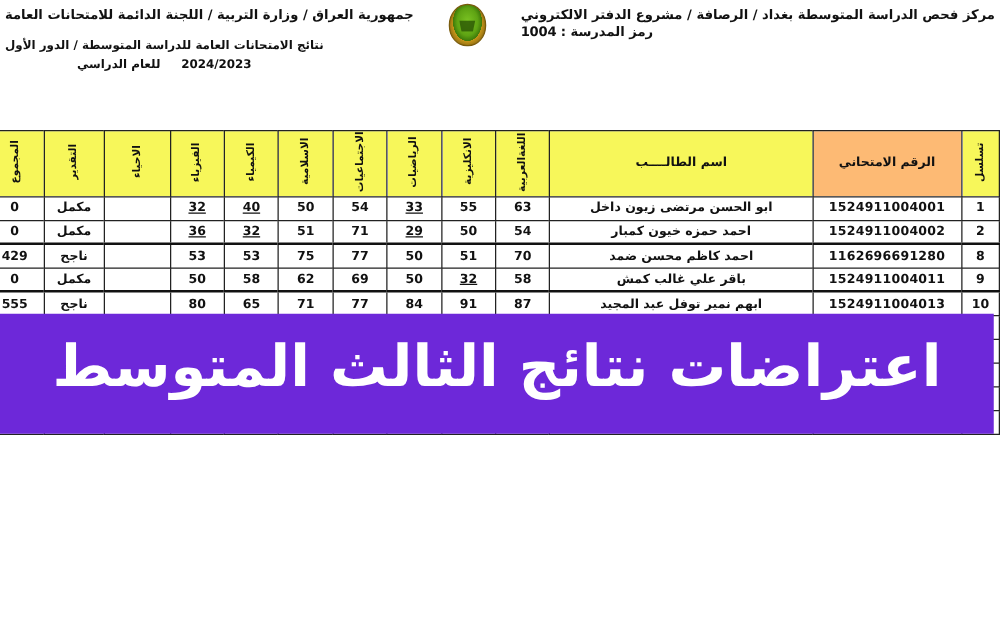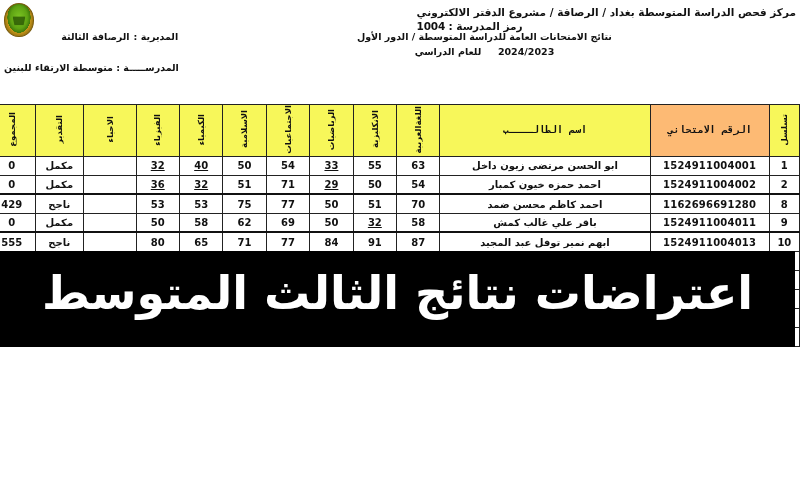--- a/index.html
+++ b/index.html
@@ -123,21 +123,21 @@
     writing-mode: vertical-rl;
     transform: rotate(180deg);
     display: inline-block;
     font-size: 8.5px;
     font-weight: bold;
     line-height: 1;
     letter-spacing: -0.3px;
     max-height: 90px;
     overflow: hidden;
   }
-  .h-flat { font-size: 10px; font-weight: bold; font-family: Liberation Mono, monospace; }
+  .h-flat { font-size: 10px; font-weight: bold; }
 
   
   col.c-seq    { width: 30px; }
   col.c-exam   { width: 118px; }
   col.c-name   { width: 208px; }
   col.c-subj   { width: 43px; }
   col.c-notes  { width: 52px; }
   col.c-grade  { width: 48px; }
   col.c-total  { width: 46px; }
 
@@ -175,46 +175,38 @@
   }
 </style>
 </head>
 <body>
 
 <div id="page">
 
   <div class="hdr">
 
     <div class="hdr-top">
+      <div class="hdr-right-block">
+        <div class="hdr-line">جمهورية العراق / وزارة التربية / اللجنة الدائمة للامتحانات العامة</div>
+      </div>
 
       <div class="emblem"></div>
 
       <div class="hdr-left-block">
         <div class="hdr-line">مركز فحص الدراسة المتوسطة بغداد / الرصافة / مشروع الدفتر الالكتروني</div>
         <div class="meta-row">
           <span class="hdr-line kv">
             <span class="k">رمز المدرسة :</span>
             <span class="v">1004</span>
           </span>
         </div>
       </div>
     </div>
 
     <div class="hdr-sub">
-      <div class="sub-col">
-        <div class="kv">
-          <span class="k">المديرية :</span>
-          <span class="v">الرصافة الثالثة</span>
-        </div>
-        <div style="height:16px"></div>
-        <div class="kv">
-          <span class="k">المدرســـــة :</span>
-          <span class="v">متوسطة الارتقاء للبنين</span>
-        </div>
-      </div>
 
       <div class="sub-col mid">
         <div>نتائج الامتحانات العامة للدراسة المتوسطة / الدور الأول</div>
         <div>
           <span>2024/2023</span>
           <span style="display:inline-block;width:10px"></span>
           <span>للعام الدراسي</span>
         </div>
       </div>
 
@@ -404,17 +396,17 @@
             <td>62</td>
             <td>67</td>
             <td class="notes"></td>
             <td class="grade">ناجح</td>
             <td class="total">474</td>
           </tr>
         </tbody>
     </table>
   </div>
 
-  <div class="banner" style="background: #000000;">
+  <div class="banner" style="background: #6d28d9;">
     <div class="banner-text" style="color: rgb(255, 255, 255);">اعتراضات نتائج الثالث المتوسط</div>
   </div>
 
 </div>
 
 </body></html>

